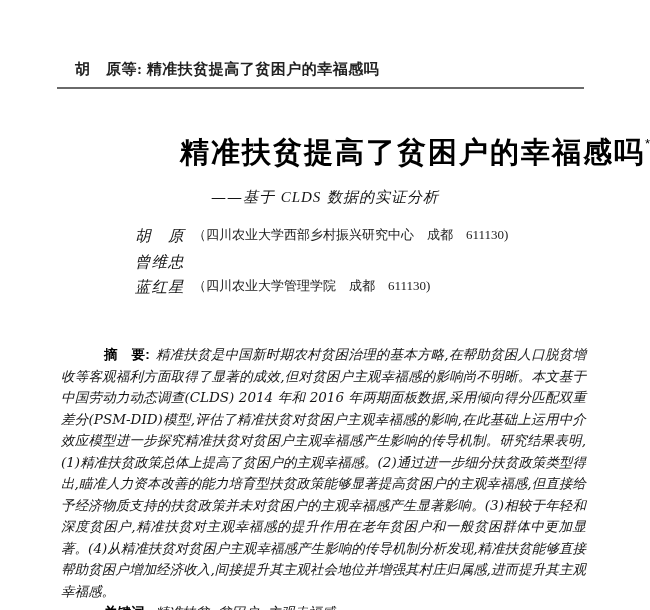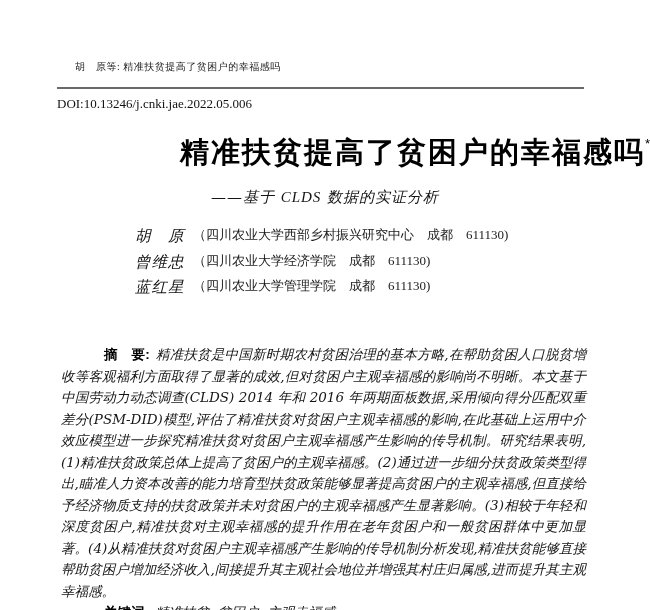--- a/index.html
+++ b/index.html
@@ -14,22 +14,22 @@
     background: #ffffff;
     overflow: hidden;
     color: #1c1c1c;
     font-family: "Liberation Serif", serif;
   }
   .running-header {
     position: absolute;
     left: 75px;
     top: 60px;
     font-family: "Liberation Serif", serif;
-    font-weight: 400;
-    font-size: 10px;
+    font-weight: 700;
+    font-size: 15px;
     letter-spacing: 0.5px;
     color: #222222;
     white-space: nowrap;
   }
   .header-rule {
     position: absolute;
     left: 57px;
     top: 87px;
     width: 527px;
     height: 2px;
@@ -134,34 +134,32 @@
 </style>
 </head>
 <body>
 
 <div class="page">
 
   <div class="running-header">胡　原等: 精准扶贫提高了贫困户的幸福感吗</div>
 
   <div class="header-rule"></div>
 
-  <div class="doi">DOI:10.13246/j.cnki.jae.2022.05.006</div>
 
   <h1 class="title"><span>精准扶贫提高了贫困户的幸福感吗</span><sup class="fn-marker">*</sup></h1>
 
   <div class="subtitle"><span>——基于 </span><span class="acronym">CLDS</span><span> 数据的实证分析</span></div>
 
   <div class="authors">
     <div class="author-row">
       <span class="author-name">胡　原</span>
       <span class="author-affiliation">（四川农业大学西部乡村振兴研究中心　成都　611130)</span>
     </div>
     <div class="author-row">
       <span class="author-name">曾维忠</span>
-      <span class="author-affiliation">（四川农业大学经济学院　成都　611130)</span>
     </div>
     <div class="author-row">
       <span class="author-name">蓝红星</span>
       <span class="author-affiliation">（四川农业大学管理学院　成都　611130)</span>
     </div>
   </div>
 
   <div class="abstract-block">
     <p><span class="inline-label">摘　要:</span><span class="abstract-body">精准扶贫是中国新时期农村贫困治理的基本方略,在帮助贫困人口脱贫增收等客观福利方面取得了显著的成效,但对贫困户主观幸福感的影响尚不明晰。本文基于中国劳动力动态调查(CLDS) 2014 年和 2016 年两期面板数据,采用倾向得分匹配双重差分(PSM-DID)模型,评估了精准扶贫对贫困户主观幸福感的影响,在此基础上运用中介效应模型进一步探究精准扶贫对贫困户主观幸福感产生影响的传导机制。研究结果表明,(1)精准扶贫政策总体上提高了贫困户的主观幸福感。(2)通过进一步细分扶贫政策类型得出,瞄准人力资本改善的能力培育型扶贫政策能够显著提高贫困户的主观幸福感,但直接给予经济物质支持的扶贫政策并未对贫困户的主观幸福感产生显著影响。(3)相较于年轻和深度贫困户,精准扶贫对主观幸福感的提升作用在老年贫困户和一般贫困群体中更加显著。(4)从精准扶贫对贫困户主观幸福感产生影响的传导机制分析发现,精准扶贫能够直接帮助贫困户增加经济收入,间接提升其主观社会地位并增强其村庄归属感,进而提升其主观幸福感。</span></p>
     <p><span class="inline-label">关键词:</span><span class="keywords-body">精准扶贫; 贫困户; 主观幸福感</span></p>

